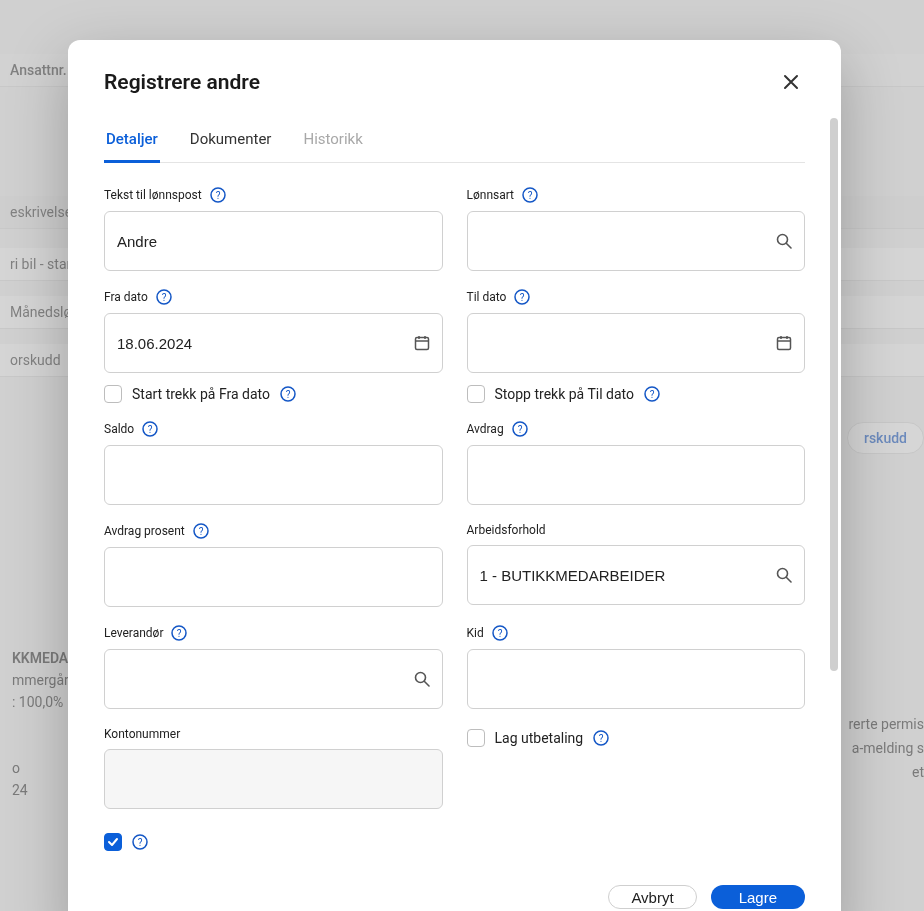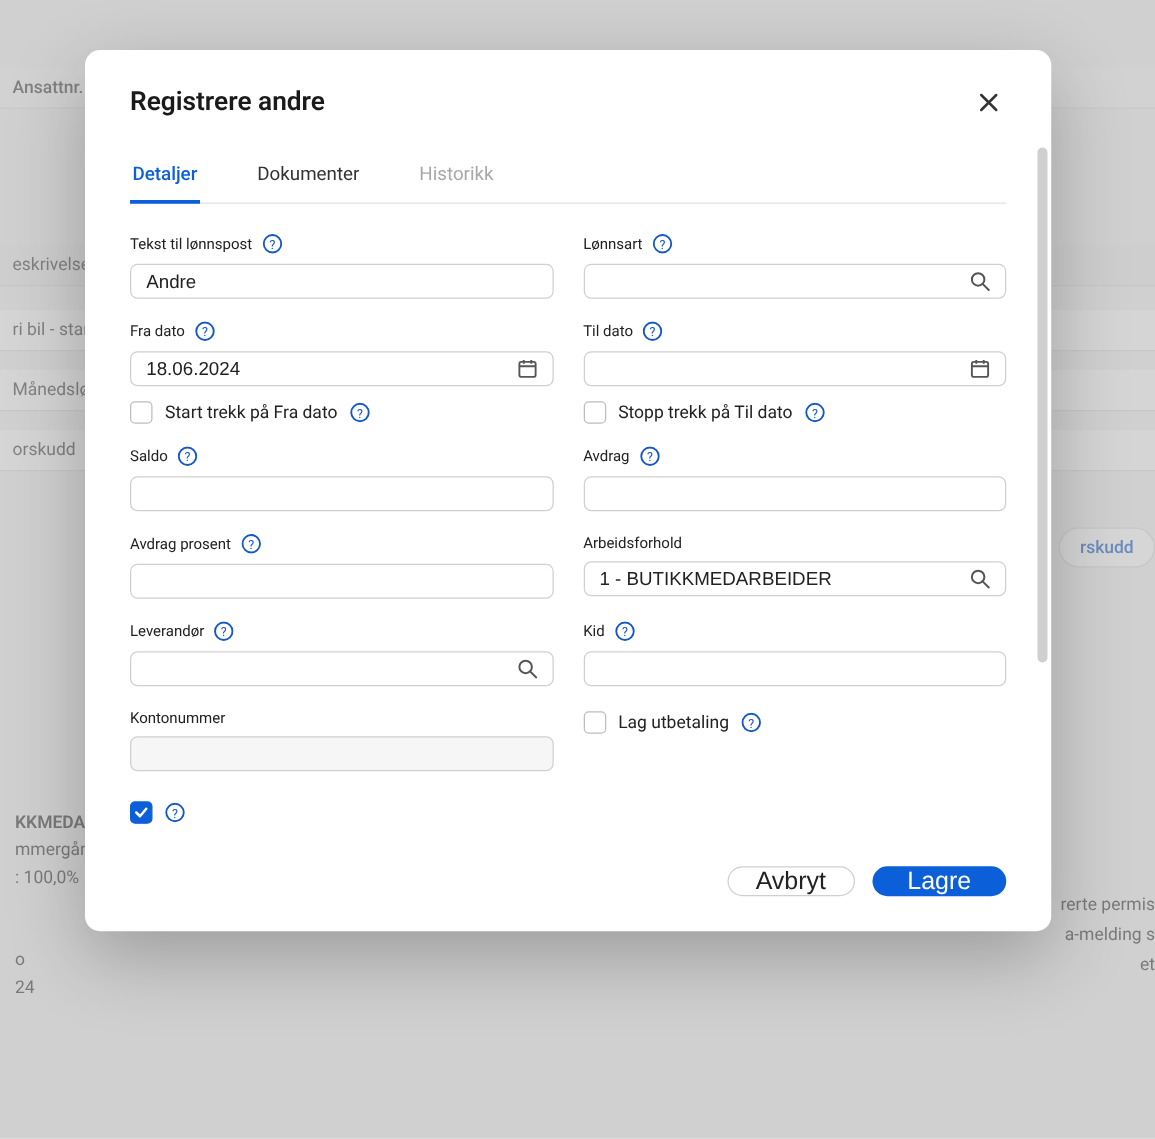--- a/index.html
+++ b/index.html
@@ -108,21 +108,21 @@
       background: #cfcfcf;
       border-radius: 4px;
     }
 
     .modal-body {
       padding: 0 36px 24px 36px;
     }
 
     .tabs {
       display: flex;
-      gap: 44px;
+      gap: 28px;
       border-bottom: 1px solid #e4e4e4;
       margin-top: 10px;
       margin-bottom: 24px;
     }
     .tab {
       padding: 12px 2px;
       font-size: 15px;
       color: #333;
       cursor: pointer;
       border-bottom: 3px solid transparent;
@@ -162,21 +162,21 @@
       justify-content: center;
       color: #1457c6;
       cursor: pointer;
     }
 
     .input-wrap {
       position: relative;
     }
     .text-input {
       width: 100%;
-      height: 28px;
+      height: 60px;
       border: 1px solid #d0d0d0;
       border-radius: 6px;
       padding: 0 12px;
       font-size: 15px;
       color: #222;
       background: #fff;
     }
     .text-input.with-icon { padding-right: 40px; }
     .text-input.disabled-look {
       background: #f6f6f6;
@@ -235,21 +235,21 @@
     .modal-footer {
       display: flex;
       justify-content: flex-end;
       gap: 14px;
       padding: 10px 36px 28px 36px;
     }
     .btn {
       height: 24px;
       padding: 0 22px;
       border-radius: 20px;
-      font-size: 20px;
+      font-size: 15px;
       cursor: pointer;
       border: none;
     }
     .btn-secondary {
       background: #fff;
       border: 1px solid #cfcfcf;
       color: #222;
     }
     .btn-primary {
       background: #0b5fd9;

